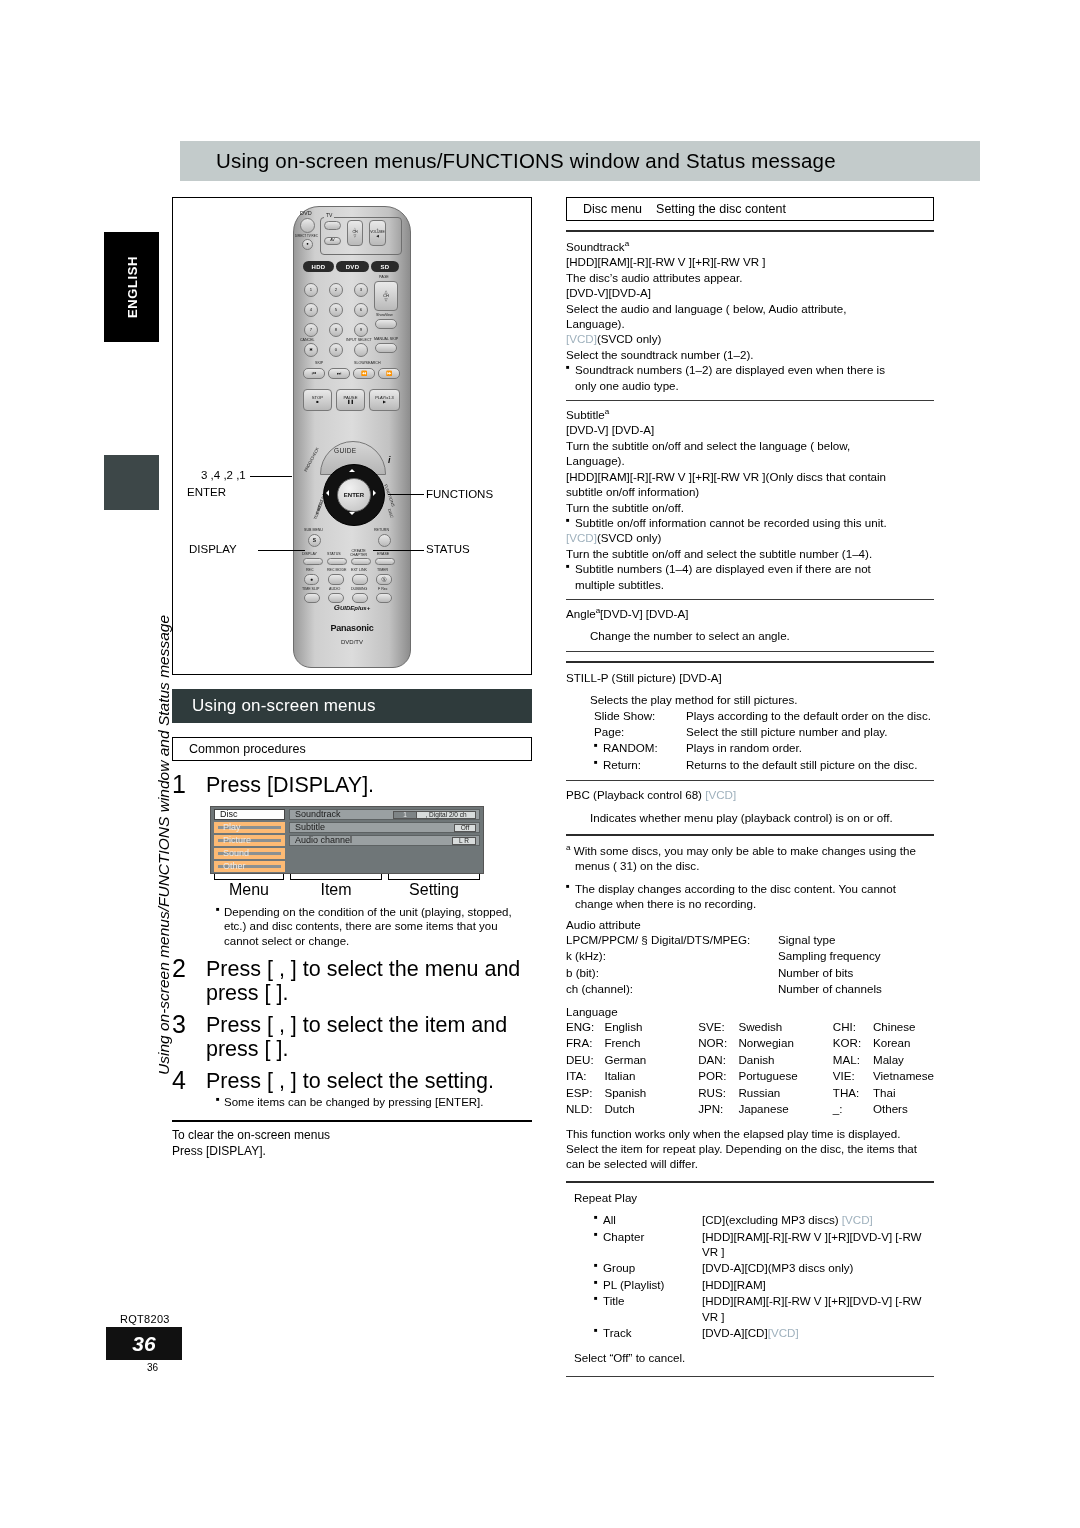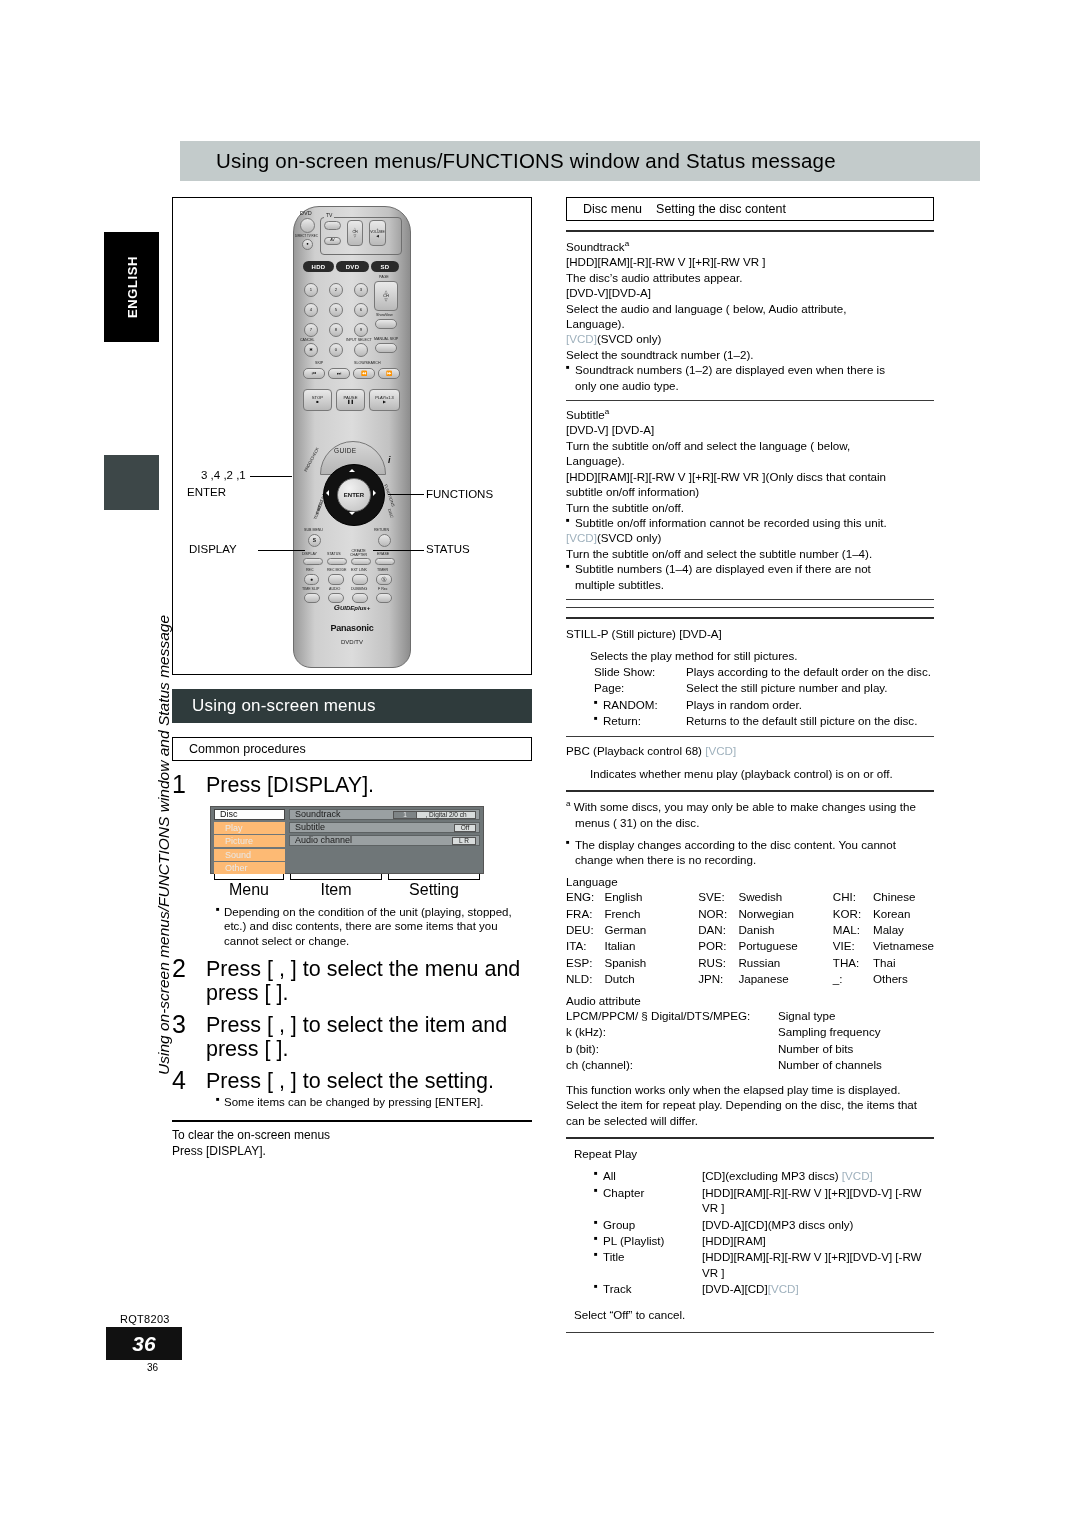--- a/index.html
+++ b/index.html
@@ -350,21 +350,21 @@
     width: 76px;
     flex: 0 0 76px;
     padding: 2px 0 0 0;
   }
   .osd-menu-item {
     height: 11.5px;
     margin: 0 2px 1.5px 3px;
     font-size: 9px;
     color: #e9e9e9;
     background: #8a9092;
-    border: 6px solid #fdba74;
+    border: 4px solid #fdba74;
     box-sizing: border-box;
     display: flex;
     align-items: center;
     padding-left: 5px;
   }
   .osd-menu-item.sel {
     background: #fdfdfd;
     color: #111;
     border: 1px solid #444;
   }
@@ -789,20 +789,24 @@
     <span class="ln">Turn the subtitle on/off.</span>
     <span class="bul">Subtitle on/off information cannot be recorded using this unit.</span>
     <span class="ln"><span class="vcd">[VCD]</span><span>(SVCD only)</span></span>
     <span class="ln">Turn the subtitle on/off and select the subtitle number (1–4).</span>
     <span class="bul">Subtitle numbers (1–4) are displayed even if there are not</span>
     <span class="bul2">multiple subtitles.</span>
   </div>
 
   <div class="rule"></div>
 
+  <div class="blk">
+    <span class="ln"><span>Angle</span><span class="sup">a</span><span>[DVD-V] [DVD-A]</span></span>
+    <span class="ind" style="margin-top:7px;">Change the number to select an angle.</span>
+  </div>
 
   <div class="rule"></div>
 
 
   <div class="rule-h"></div>
 
   <div class="blk">
     <span class="ln">STILL-P (Still picture) [DVD-A]</span>
     <span class="ind" style="margin-top:7px;">Selects the play method for still pictures.</span>
     <table class="deftable stillp">
@@ -837,20 +841,44 @@
   <div class="rule-h"></div>
 
   <div class="blk">
     <span class="ln"><span class="sup">a</span> <span>With some discs, you may only be able to make changes using the</span></span>
     <span class="bul2">menus (   31) on the disc.</span>
   </div>
 
   <div class="blk" style="margin-top:7px;">
     <span class="bul">The display changes according to the disc content. You cannot</span>
     <span class="bul2">change when there is no recording.</span>
+  </div>
+
+  <div class="blk" style="margin-top:5px;">
+    <span class="ln">Audio attribute</span>
+    <table class="deftable aud">
+      <tbody>
+          <tr>
+        <td style="width:212px;">LPCM/PPCM/ §  Digital/DTS/MPEG:</td>
+        <td>Signal type</td>
+      </tr>
+      <tr>
+        <td>k (kHz):</td>
+        <td>Sampling frequency</td>
+      </tr>
+      <tr>
+        <td>b (bit):</td>
+        <td>Number of bits</td>
+      </tr>
+      <tr>
+        <td>ch (channel):</td>
+        <td>Number of channels</td>
+      </tr>
+    </tbody>
+      </table>
   </div>
 
   <div class="blk" style="margin-top:6px;">
     <span class="ln">Language</span>
     <table class="deftable lang-t">
       <tbody>
           <tr>
         <td style="width:40px;">ENG:</td>
         <td style="width:102px;">English</td>
         <td style="width:42px;">SVE:</td>
@@ -895,44 +923,20 @@
         <td>Dutch</td>
         <td>JPN:</td>
         <td>Japanese</td>
         <td>_:</td>
         <td>Others</td>
       </tr>
     </tbody>
       </table>
   </div>
 
-  <div class="blk" style="margin-top:5px;">
-    <span class="ln">Audio attribute</span>
-    <table class="deftable aud">
-      <tbody>
-          <tr>
-        <td style="width:212px;">LPCM/PPCM/ §  Digital/DTS/MPEG:</td>
-        <td>Signal type</td>
-      </tr>
-      <tr>
-        <td>k (kHz):</td>
-        <td>Sampling frequency</td>
-      </tr>
-      <tr>
-        <td>b (bit):</td>
-        <td>Number of bits</td>
-      </tr>
-      <tr>
-        <td>ch (channel):</td>
-        <td>Number of channels</td>
-      </tr>
-    </tbody>
-      </table>
-  </div>
-
 
   <div class="blk" style="margin-top:8px;">
     <span class="ln">This function works only when the elapsed play time is displayed.</span>
     <span class="ln">Select the item for repeat play. Depending on the disc, the items that</span>
     <span class="ln">can be selected will differ.</span>
   </div>
 
   <div class="rule-h"></div>
 
   <div class="blk">

